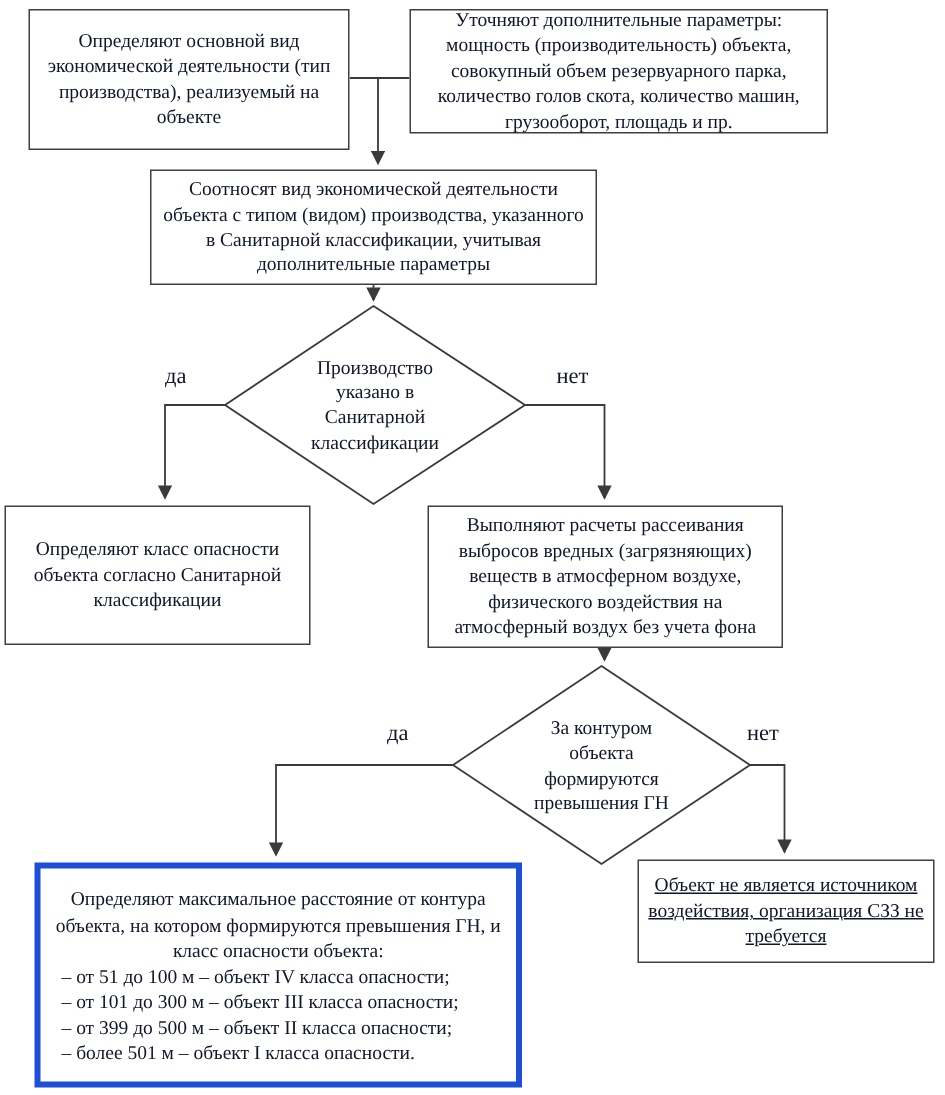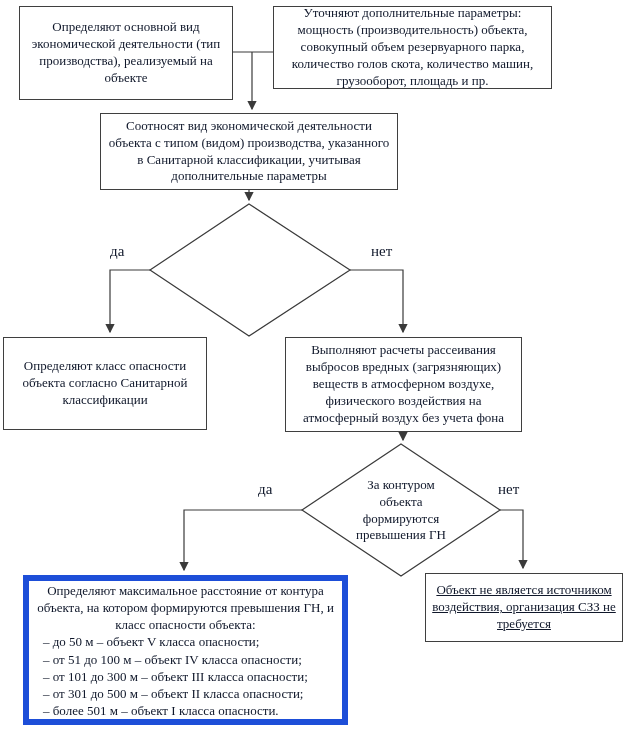--- a/index.html
+++ b/index.html
@@ -39,21 +39,21 @@
     font-size: 13px;
     line-height: 1.28;
   }
   .branch-label {
     position: absolute;
     font-size: 15px;
   }
   .list-node {
     position: absolute;
     box-sizing: border-box;
-    border: 6px solid #1d4ed8;
+    border: 4px solid #1d4ed8;
     background: #ffffff;
     font-size: 13px;
     line-height: 1.32;
     padding: 5px 8px 4px 8px;
     display: flex;
     flex-direction: column;
     justify-content: center;
   }
   .list-node .list-title {
     text-align: center;
@@ -103,27 +103,27 @@
   <div class="node" style="left:100px; top:113px; width:298px; height:77px;">Соотносят вид экономической деятельности объекта с типом (видом) производства, указанного в Санитарной классификации, учитывая дополнительные параметры</div>
 
   <div class="node" style="left:3px; top:337px; width:204px; height:93px;">Определяют класс опасности объекта согласно Санитарной классификации</div>
 
   <div class="node" style="left:285px; top:337px; width:237px; height:95px; padding:16px 3px;">Выполняют расчеты рассеивания выбросов вредных (загрязняющих) веществ в атмосферном воздухе, физического воздействия на атмосферный воздух без учета фона</div>
 
   <div class="node" style="left:425px; top:573px; width:198px; height:69px;text-decoration:underline;">Объект не является источником воздействия, организация СЗЗ не требуется</div>
 
   <div class="list-node" style="left:23px; top:575px; width:325px; height:150px;">
     <div class="list-title">Определяют максимальное расстояние от контура объекта, на котором формируются превышения ГН, и класс опасности объекта:</div>
-    <div class="list-item">–  до 50 м – объект V класса опасности;</div>
     <div class="list-item">–  от 51 до 100 м – объект IV класса опасности;</div>
     <div class="list-item">–  от 101 до 300 м – объект III класса опасности;</div>
-    <div class="list-item">–  от 301 до 500 м – объект II класса опасности;</div>
+    <div class="list-item">–  от 399 до 500 м – объект II класса опасности;</div>
     <div class="list-item">–  более 501 м – объект I класса опасности.</div>
   </div>
 
+  <div class="diamond-text" style="left:190px; top:234px; width:120px; height:72px;">Производство указано в Санитарной классификации</div>
 
   <div class="diamond-text" style="left:351px; top:468px; width:100px; height:85px;">За контуром объекта формируются превышения ГН</div>
 
   <div class="branch-label" style="left:110px; top:243px; width:28px;">да</div>
   <div class="branch-label" style="left:371px; top:243px; width:30px;">нет</div>
   <div class="branch-label" style="left:258px; top:481px; width:28px;">да</div>
   <div class="branch-label" style="left:498px; top:481px; width:30px;">нет</div>
 
 </div>
 

